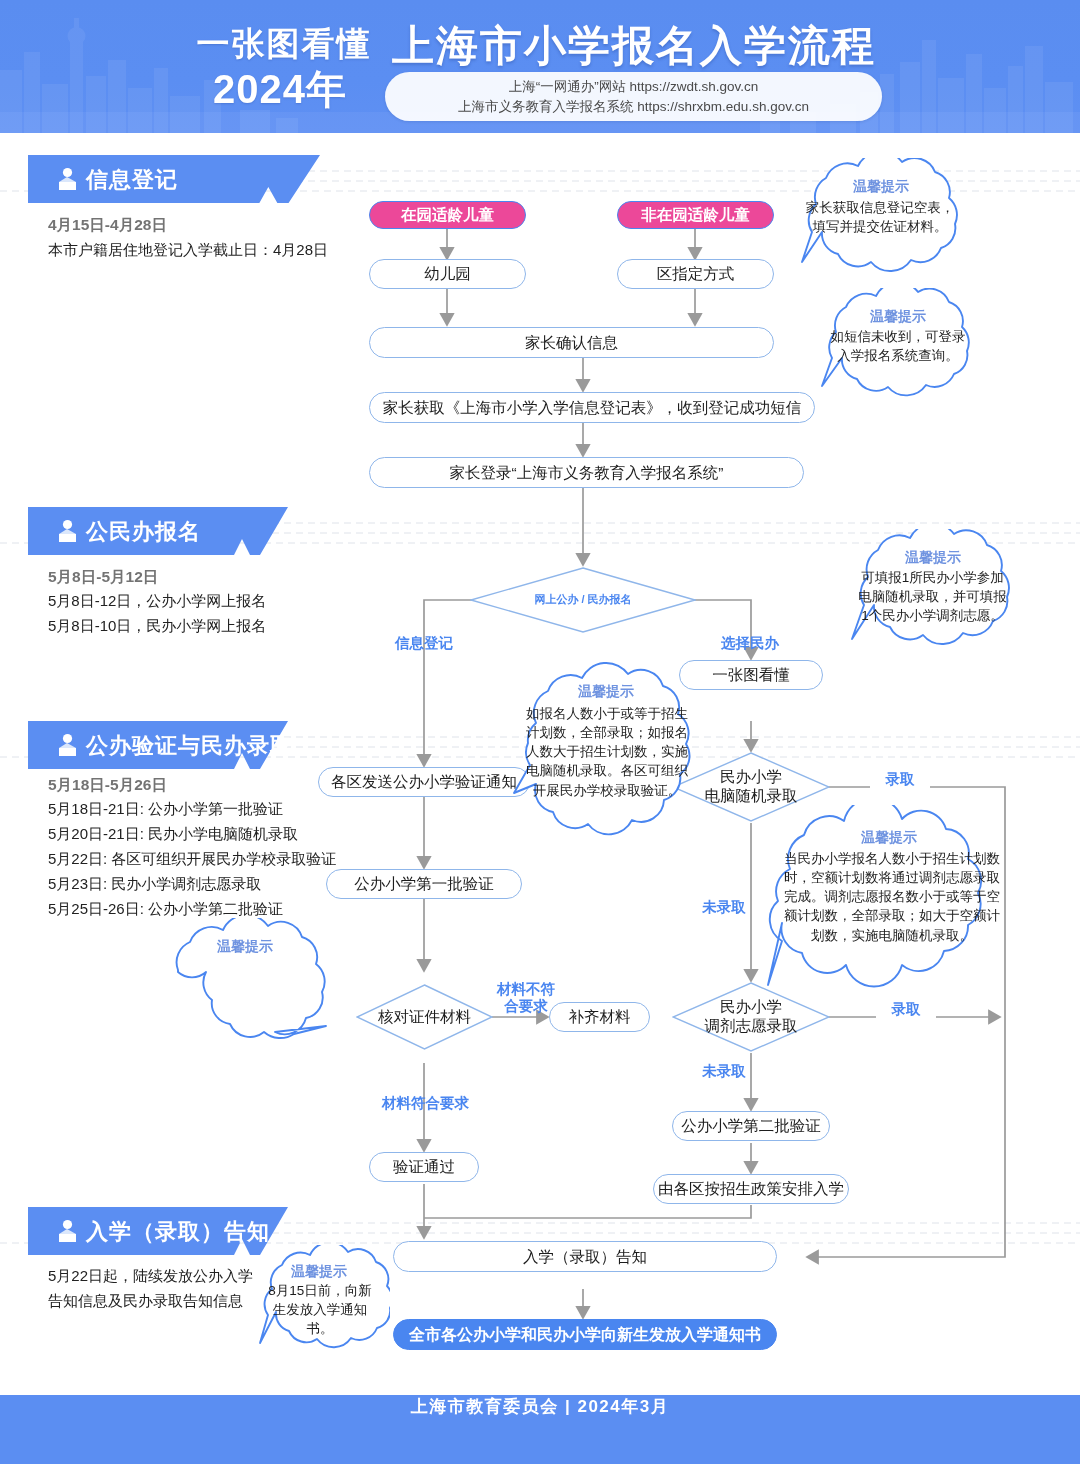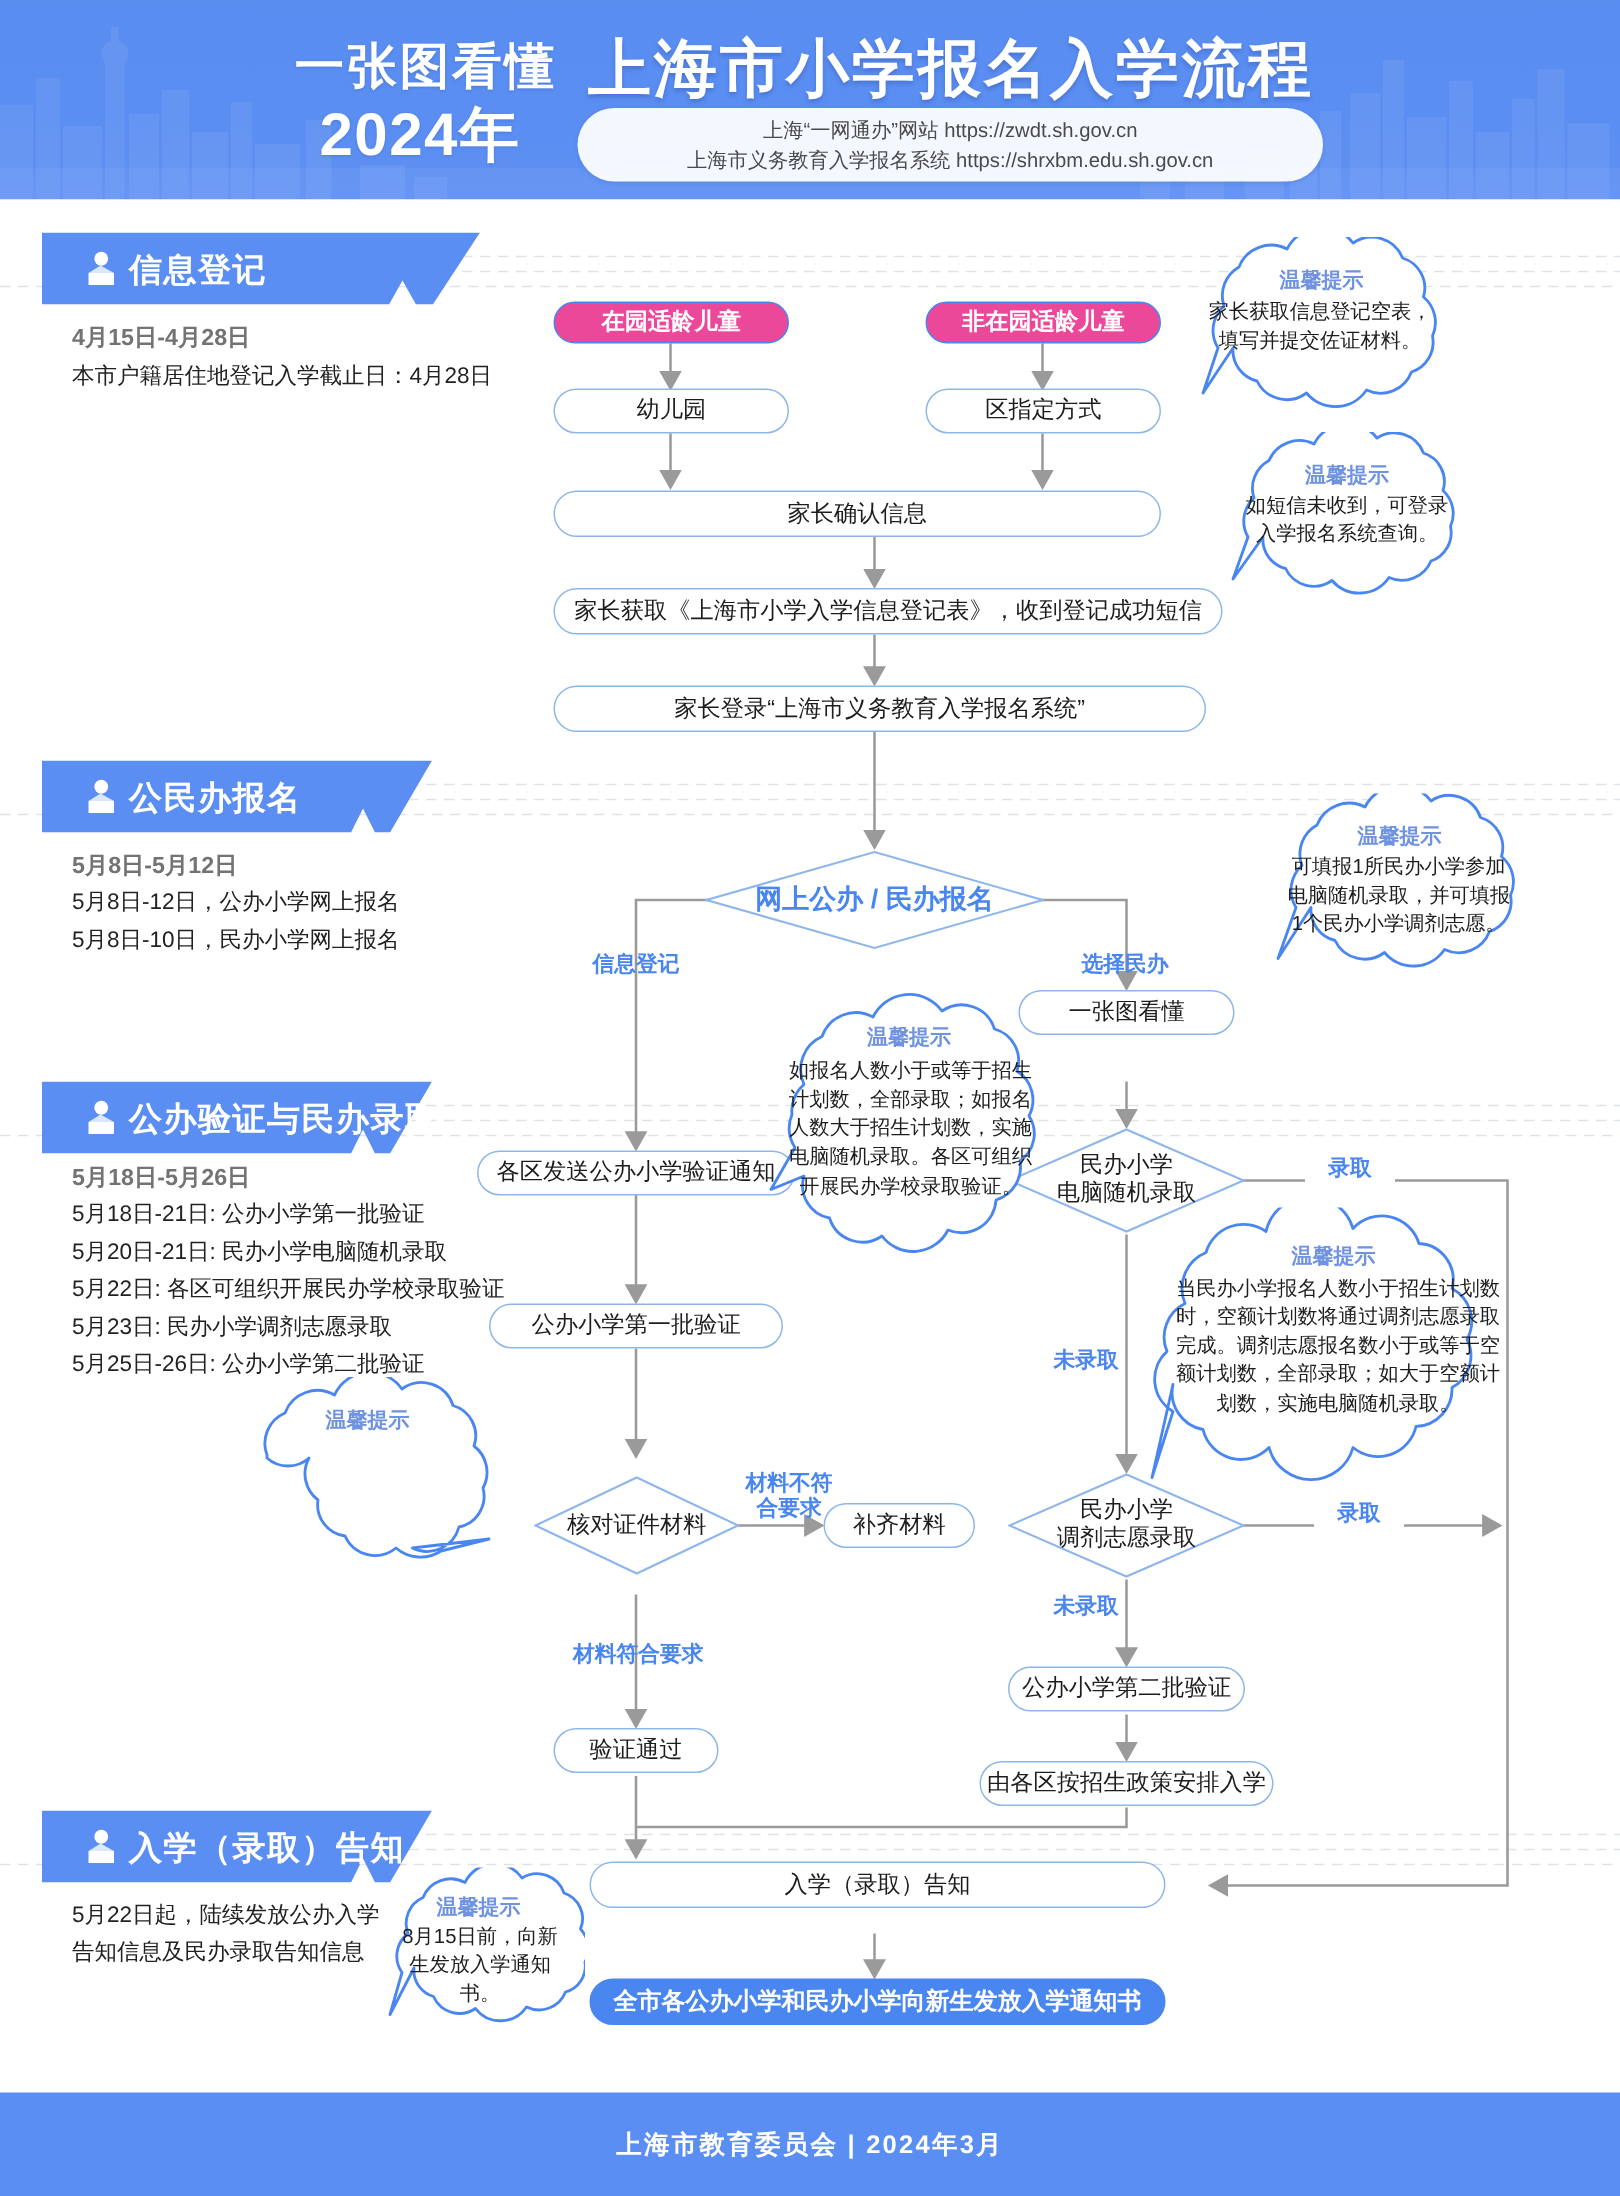--- a/index.html
+++ b/index.html
@@ -86,21 +86,21 @@
   .node.bigfilled{
     background:#4a86f0;border-color:#4a86f0;color:#fff;font-weight:bold;font-size:16px;
   }
 
   .diamond{position:absolute;}
   .diamond .dtext{
     position:absolute;left:0;top:0;width:100%;height:100%;
     display:flex;align-items:center;justify-content:center;flex-direction:column;
     font-size:15.5px;color:#1d1d1d;text-align:center;line-height:1.2;
   }
-  .diamond.bold .dtext{color:#4a86f0;font-weight:bold;font-size:18px;}
+  .diamond.bold .dtext{color:#4a86f0;font-weight:bold;font-size:11px;}
 
   
   .elabel{
     position:absolute;color:#4a86f0;font-size:14.5px;font-weight:bold;
     text-align:center;line-height:1.15;white-space:pre-line;
   }
 
   
   .cloud{position:absolute;}
   .cloud svg{position:absolute;left:0;top:0;}
@@ -110,21 +110,21 @@
   }
   .cloud .cbody{
     position:absolute;text-align:center;color:#1d1d1d;
     font-size:13.5px;line-height:1.42;
   }
 
   
   .footer{
     position:absolute;left:0;top:1395px;width:1080px;height:69px;
     background:#5b8ef2;
-    display:flex;align-items:center;justify-content:center;
+    display:flex;align-items:flex-start;justify-content:center;
   }
   .footer .ftxt{
     color:#ffffff;font-size:17px;font-weight:bold;letter-spacing:1.5px;
   }
 </style>
 </head>
 <body>
 
 <div class="header">
   <svg class="skyline" viewBox="0 0 1080 133" preserveAspectRatio="none">

